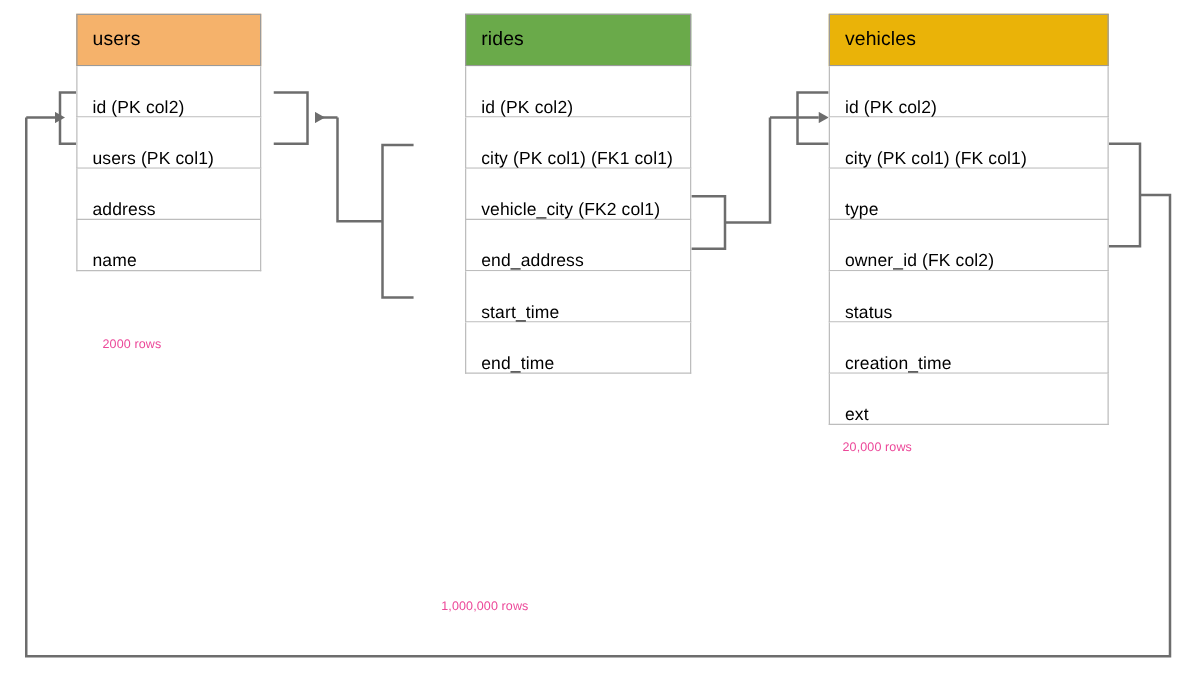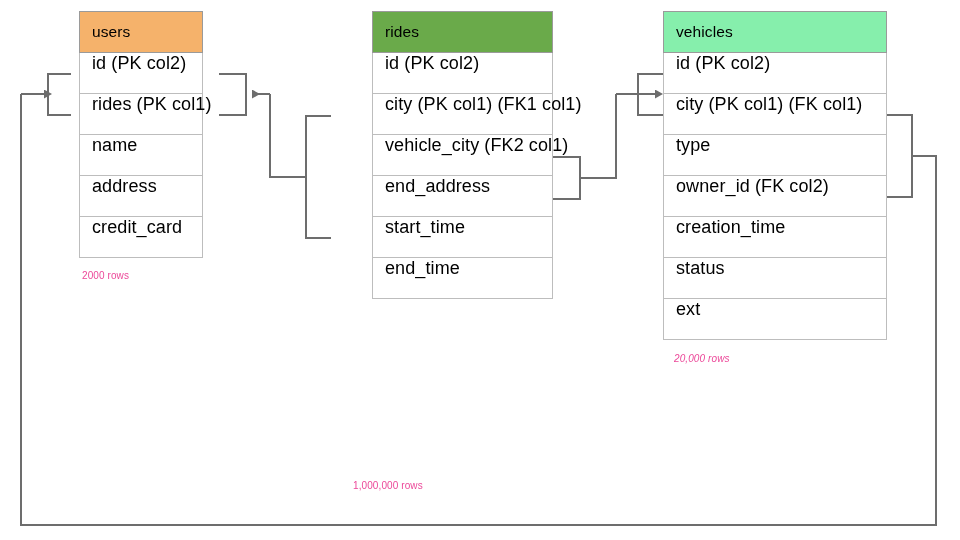--- a/index.html
+++ b/index.html
@@ -43,23 +43,23 @@
     font-size: 15.5px;
     color: #000000;
     letter-spacing: 0.1px;
   }
   .entity-field {
     box-sizing: border-box;
     height: 41px;
     border: 1px solid #bdbdbd;
     border-top: none;
     display: flex;
-    align-items: flex-start;
+    align-items: flex-end;
     padding-left: 12px;
-    font-size: 18px;
+    font-size: 14px;
     background: #ffffff;
     white-space: nowrap;
     letter-spacing: 0.1px;
   }
   .entity-field:first-of-type {
     border-top: none;
   }
   .rowcount {
     position: absolute;
     font-size: 10px;
@@ -114,38 +114,35 @@
         <path d="M912,156 L936,156 L936,525 L21,525 L21,94"></path>
 
         <path d="M21,94 L44,94" marker-end="url(#arrowR)"></path>
 
         <path d="M71,74 L48,74 L48,115 L71,115"></path>
       </g>
 
     </g>
   </svg>
 
-  <div class="entity" style="left:79px; top:11px; width:124px;">
+  <div class="entity" style="left:61px; top:11px; width:148px;">
     <div class="entity-header" style="background:#f5b26b;">
       <span>users</span>
     </div>
     <div class="entity-field">
       <span>id (PK col2)</span>
     </div>
     <div class="entity-field">
-      <span>rides (PK col1)</span>
-    </div>
-    <div class="entity-field">
-      <span>name</span>
+      <span>users (PK col1)</span>
     </div>
     <div class="entity-field">
       <span>address</span>
     </div>
     <div class="entity-field">
-      <span>credit_card</span>
+      <span>name</span>
     </div>
   </div>
   <div class="rowcount" style="left:82px; top:270px;">2000 rows</div>
 
   <div class="entity" style="left:331px; top:11px; width:222px;padding-left:41px;">
     <div class="entity-header" style="background:#6aaa4a;">
       <span>rides</span>
     </div>
     <div class="entity-field">
       <span>id (PK col2)</span>
@@ -162,40 +159,40 @@
     <div class="entity-field">
       <span>start_time</span>
     </div>
     <div class="entity-field">
       <span>end_time</span>
     </div>
   </div>
   <div class="rowcount" style="left:353px; top:480px;">1,000,000 rows</div>
 
   <div class="entity" style="left:663px; top:11px; width:224px;">
-    <div class="entity-header" style="background:#86efac;">
+    <div class="entity-header" style="background:#eab308;">
       <span>vehicles</span>
     </div>
     <div class="entity-field">
       <span>id (PK col2)</span>
     </div>
     <div class="entity-field">
       <span>city (PK col1) (FK col1)</span>
     </div>
     <div class="entity-field">
       <span>type</span>
     </div>
     <div class="entity-field">
       <span>owner_id (FK col2)</span>
     </div>
     <div class="entity-field">
-      <span>creation_time</span>
+      <span>status</span>
     </div>
     <div class="entity-field">
-      <span>status</span>
+      <span>creation_time</span>
     </div>
     <div class="entity-field">
       <span>ext</span>
     </div>
   </div>
-  <div class="rowcount" style="left:674px; top:353px;font-style:italic;">20,000 rows</div>
+  <div class="rowcount" style="left:674px; top:353px;">20,000 rows</div>
 
 </div>
 
 </body></html>

